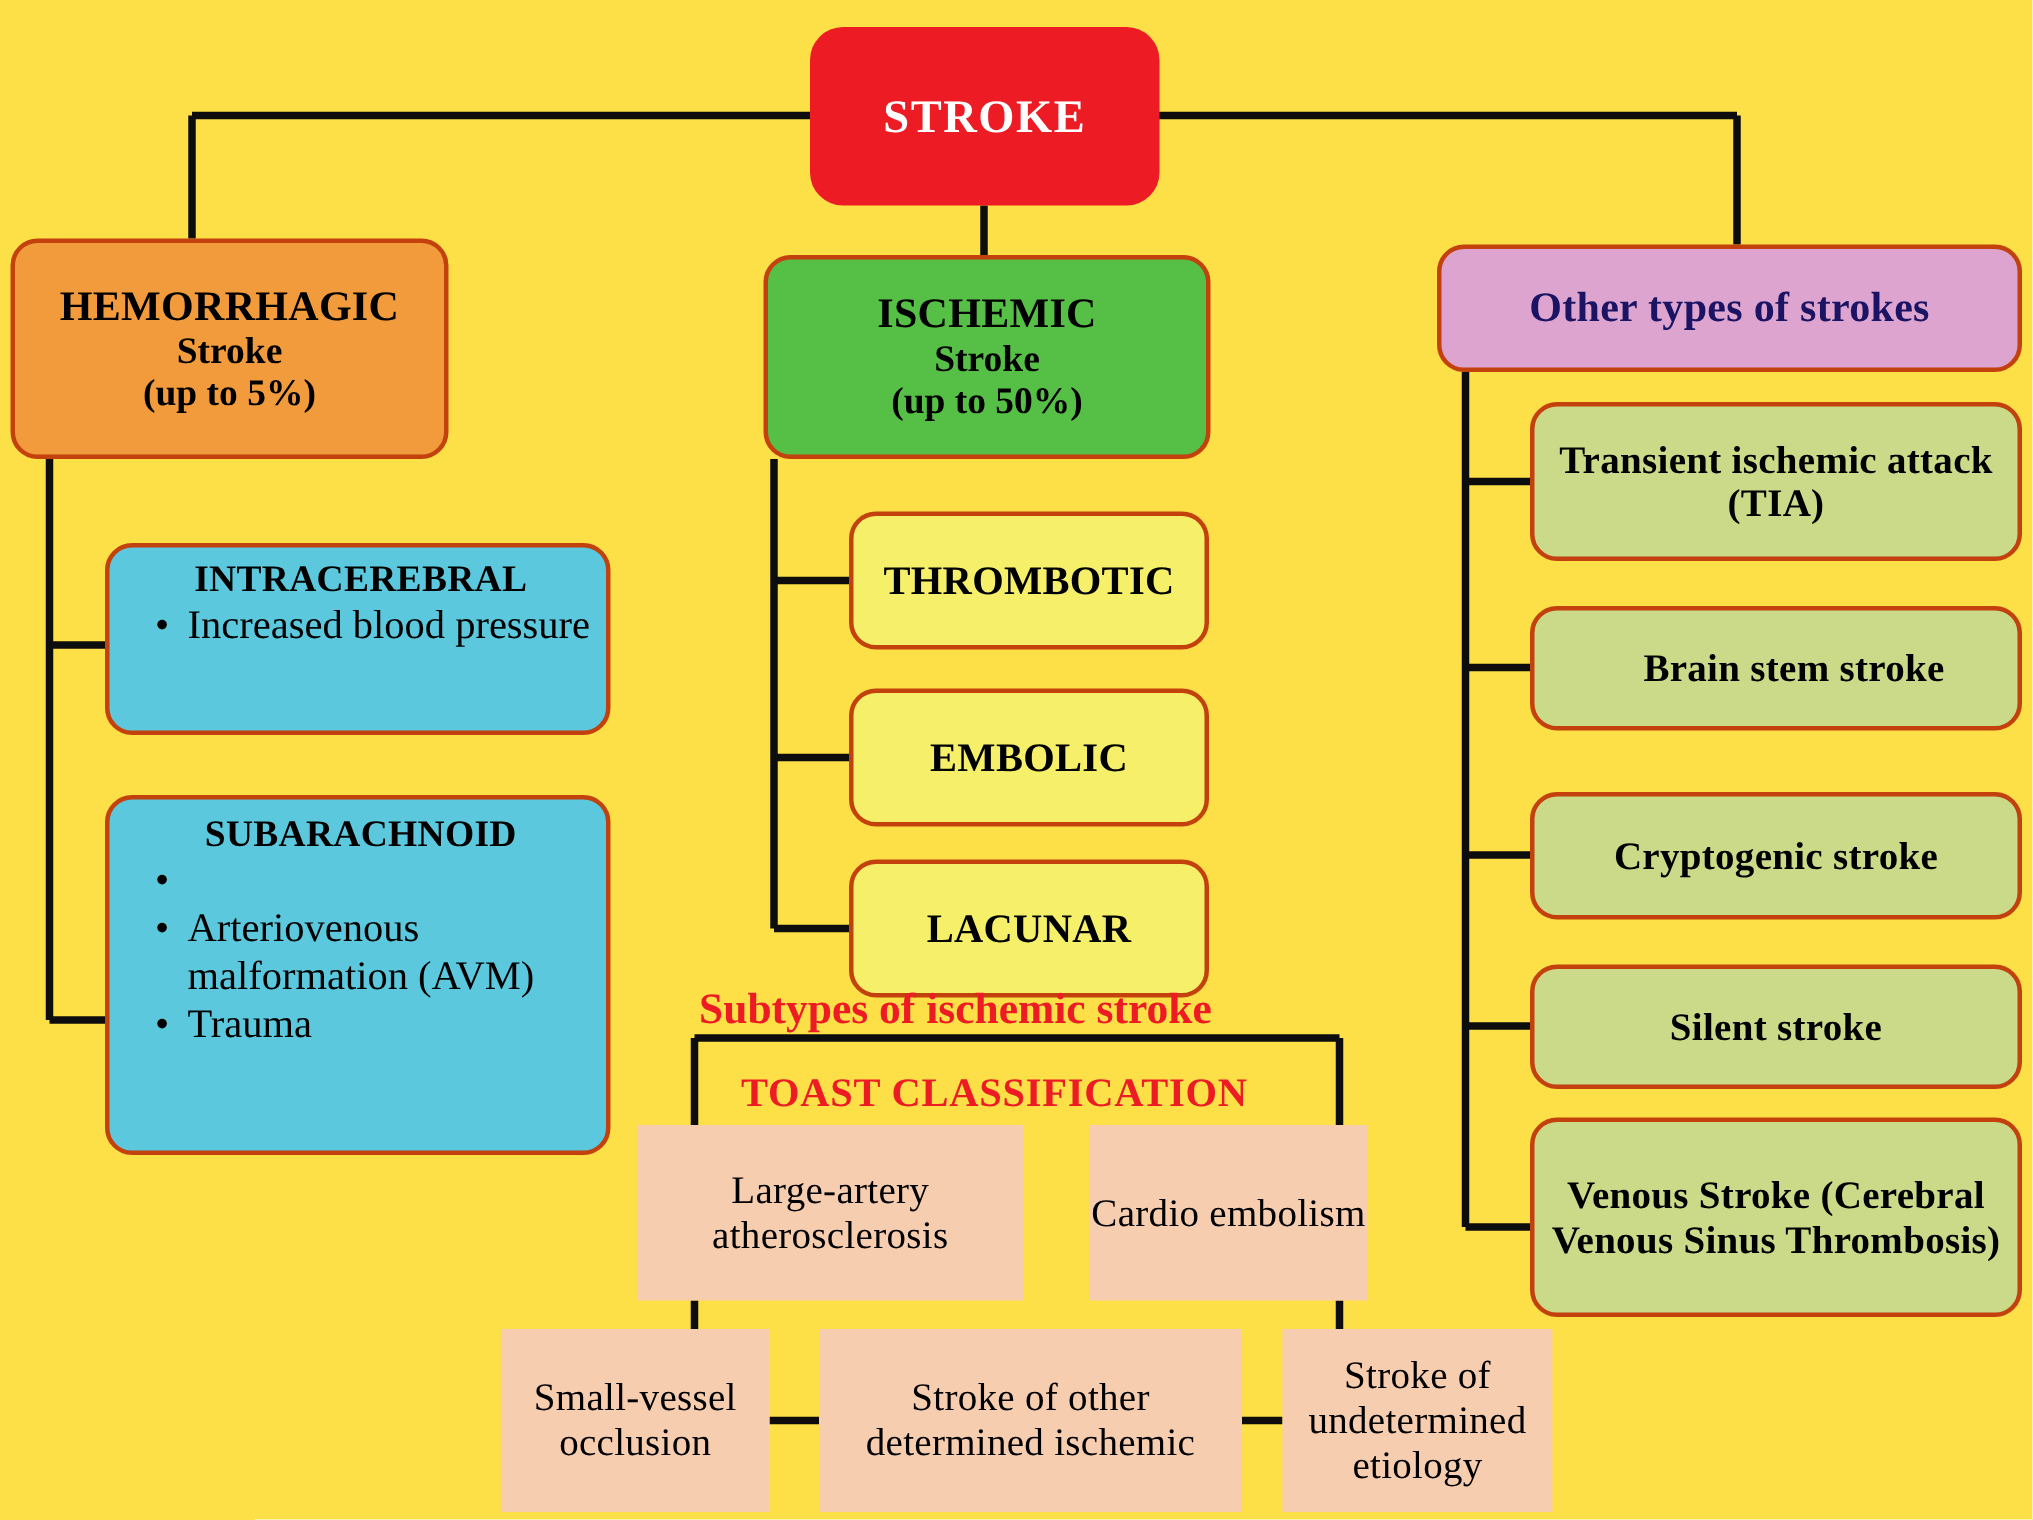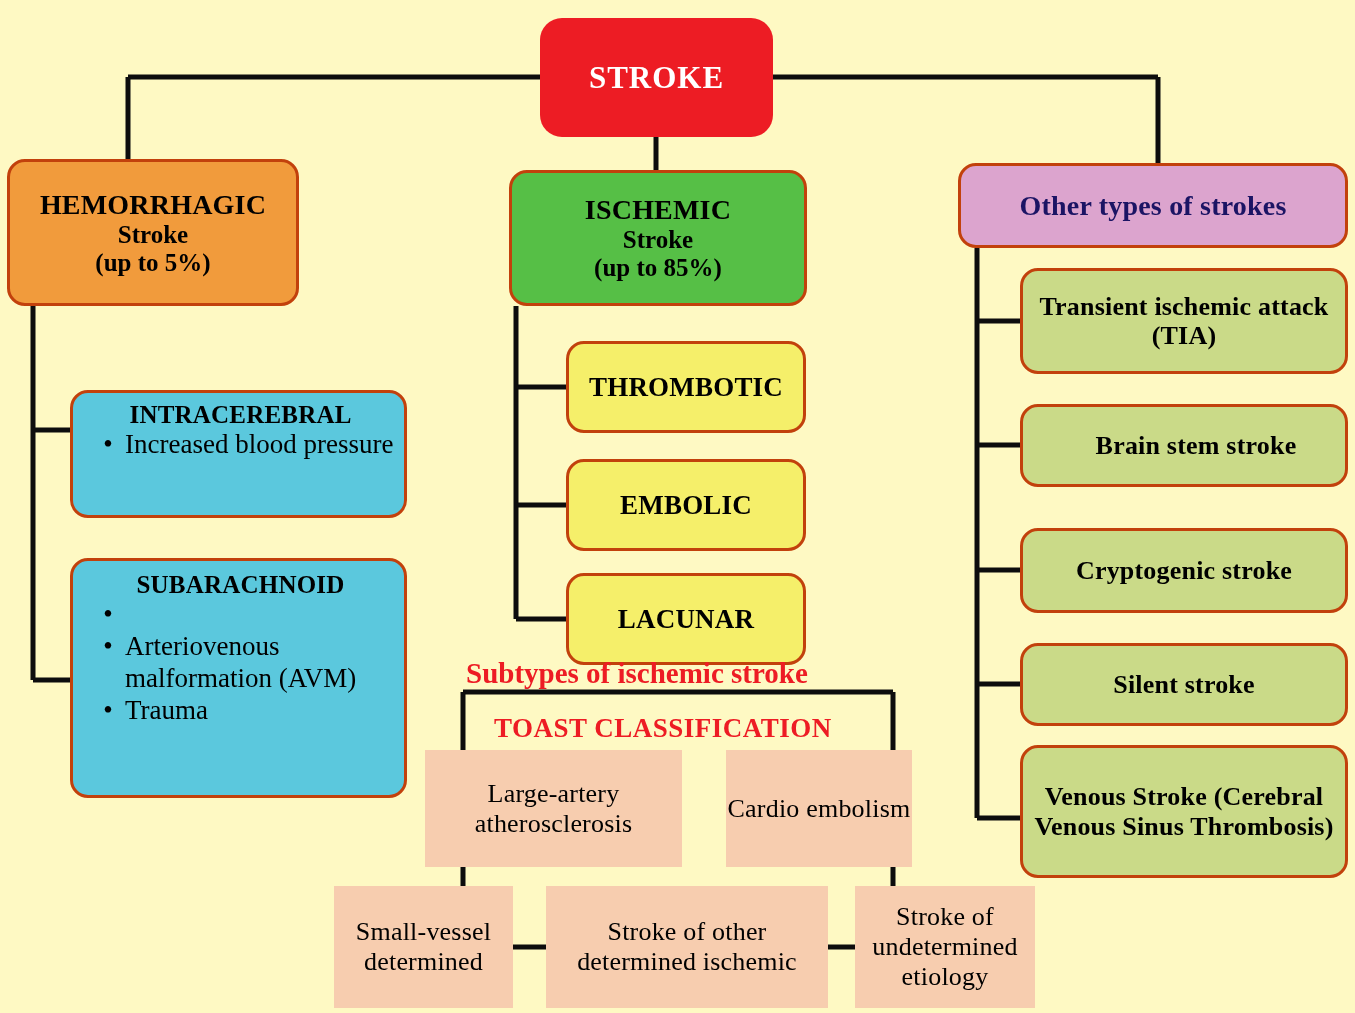--- a/index.html
+++ b/index.html
@@ -1,32 +1,32 @@
 <!DOCTYPE html>
 <html><head>
 <meta charset="utf-8">
 <style>
   html,body{margin:0;padding:0;background:#ffffff;}
   body{width:1355px;height:1013px;font-family:"Liberation Serif",serif;}
-  #stage{position:relative;width:1355px;height:1013px;overflow:hidden;background:#fef9c3;}
+  #stage{position:relative;width:1355px;height:1013px;overflow:hidden;background:#fde047;}
   svg#wires{position:absolute;left:0;top:0;width:1355px;height:1013px;}
   .node{position:absolute;box-sizing:border-box;display:flex;flex-direction:column;
         align-items:center;justify-content:center;text-align:center;color:#000;}
   .rounded{border:3px solid #c2410c;border-radius:18px;}
   .flat{border:0;}
   .ttl{font-weight:bold;letter-spacing:.2px;}
   .sub{font-weight:bold;}
   
   #n-stroke{left:540px;top:18px;width:233px;height:119px;background:#ed1c24;border-radius:22px;}
   #n-stroke .ttl{color:#ffffff;font-size:31px;letter-spacing:1px;}
   #n-hem{left:7px;top:159px;width:292px;height:147px;background:#f19b3c;}
   #n-isch{left:509px;top:170px;width:298px;height:136px;background:#56bf46;}
   #n-other{left:958px;top:163px;width:390px;height:85px;background:#dca4ce;}
   #n-other .ttl{color:#1b1464;font-size:28px;}
-  .bluebox{background:#5bc8dd;margin-top:28px;}
+  .bluebox{background:#5bc8dd;}
   #n-intra{left:70px;top:362px;width:337px;height:128px;}
   #n-sub{left:70px;top:530px;width:337px;height:240px;}
   .yellowbox{background:#f5ef6a;}
   #n-thromb{left:566px;top:341px;width:240px;height:92px;}
   #n-embol{left:566px;top:459px;width:240px;height:92px;}
   #n-lacun{left:566px;top:573px;width:240px;height:92px;}
   .greenbox{background:#cada88;}
   #n-tia{left:1020px;top:268px;width:328px;height:106px;}
   #n-brain{left:1020px;top:404px;width:328px;height:83px;padding-left:24px;}
   #n-crypto{left:1020px;top:528px;width:328px;height:85px;}
@@ -131,21 +131,21 @@
       <li>
           <span class="dot">•</span>
           <span class="txt">Trauma</span>
         </li>
     </ul>
   </div>
 
   <div class="node rounded" id="n-isch">
     <div class="ttl">ISCHEMIC</div>
     <div class="sub">Stroke</div>
-    <div class="sub">(up to 85%)</div>
+    <div class="sub">(up to 50%)</div>
   </div>
 
   <div class="node rounded yellowbox" id="n-thromb">
     <div class="ttl">THROMBOTIC</div>
   </div>
   <div class="node rounded yellowbox" id="n-embol">
     <div class="ttl">EMBOLIC</div>
   </div>
   <div class="node rounded yellowbox" id="n-lacun">
     <div class="ttl">LACUNAR</div>
@@ -174,21 +174,21 @@
   <div class="hdr" id="h-subtypes">Subtypes of ischemic stroke</div>
   <div class="hdr" id="h-toast">TOAST CLASSIFICATION</div>
 
   <div class="node flat peach" id="n-laa">
     <div class="ttl">Large-artery atherosclerosis</div>
   </div>
   <div class="node flat peach" id="n-cardio">
     <div class="ttl">Cardio embolism</div>
   </div>
   <div class="node flat peach" id="n-svo">
-    <div class="ttl">Small-vessel determined</div>
+    <div class="ttl">Small-vessel occlusion</div>
   </div>
   <div class="node flat peach" id="n-other-det">
     <div class="ttl">Stroke of other determined ischemic</div>
   </div>
   <div class="node flat peach" id="n-undet">
     <div class="ttl">Stroke of undetermined etiology</div>
   </div>
 
 </div>
 

